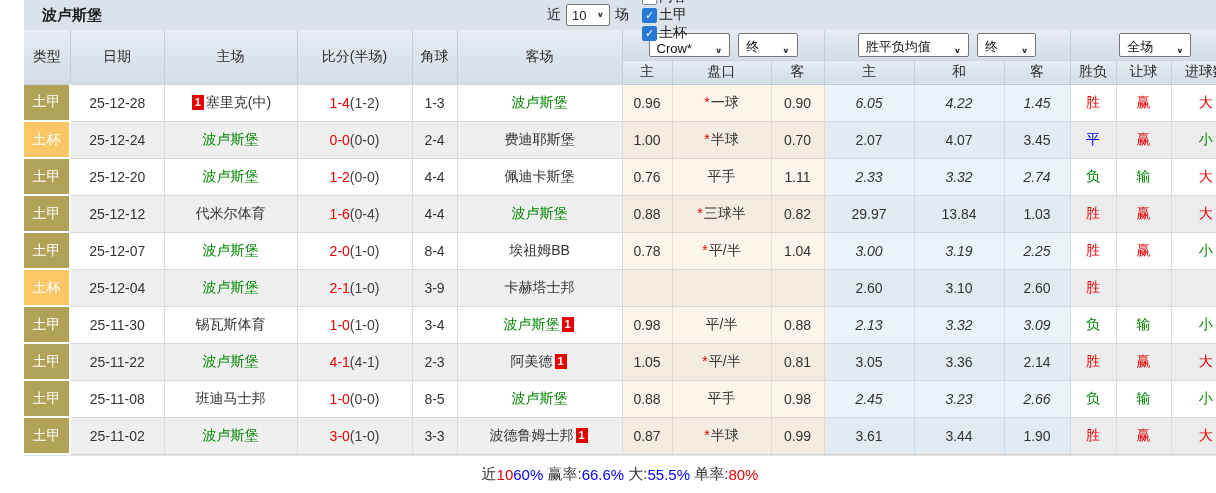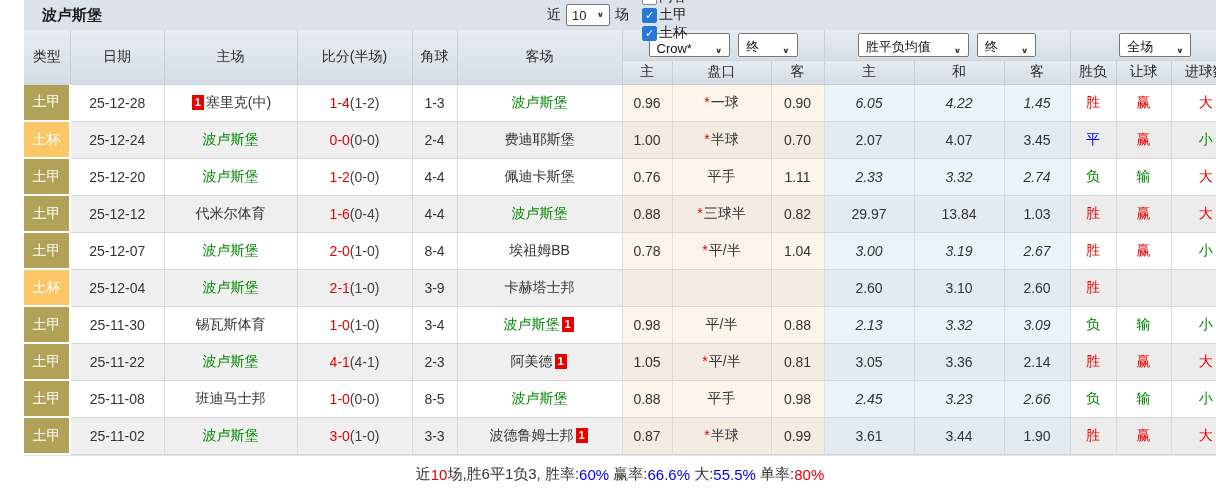--- a/index.html
+++ b/index.html
@@ -266,21 +266,21 @@
           <td class="c-b">25-12-07</td>
           <td class="c-b"><span class="t-green">波卢斯堡</span></td>
           <td class="c-b"><span class="ft">2-0</span><span class="ht">(1-0)</span></td>
           <td class="c-b">8-4</td>
           <td class="c-b"><span>埃祖姆BB</span></td>
           <td class="c-o">0.78</td>
           <td class="c-o"><span class="star">*</span><span>平/半</span></td>
           <td class="c-o">1.04</td>
           <td class="c-a">3.00</td>
           <td class="c-a">3.19</td>
-          <td class="c-a">2.67</td>
+          <td class="c-a">2.25</td>
           <td class="c-r t-red">胜</td>
           <td class="c-r t-red">赢</td>
           <td class="c-r t-green">小</td>
         </tr>
         <tr class="even">
           <td class="type cup">土杯</td>
           <td class="c-b">25-12-04</td>
           <td class="c-b"><span class="t-green">波卢斯堡</span></td>
           <td class="c-b"><span class="ft">2-1</span><span class="ht">(1-0)</span></td>
           <td class="c-b">3-9</td>
@@ -362,21 +362,20 @@
           <td class="c-r t-red">胜</td>
           <td class="c-r t-red">赢</td>
           <td class="c-r t-red">大</td>
         </tr>
       </tbody>
   </table>
 
   <div class="footer" id="footer">
       <span class="">近</span>
       <span class="t-red">10</span>
-      <span class="">场,胜6平1负3, 胜率:</span>
       <span class="t-blue">60%</span>
       <span class=""> 赢率:</span>
       <span class="t-blue">66.6%</span>
       <span class=""> 大:</span>
       <span class="t-blue">55.5%</span>
       <span class=""> 单率:</span>
       <span class="t-red">80%</span>
     </div>
 
 </div>

